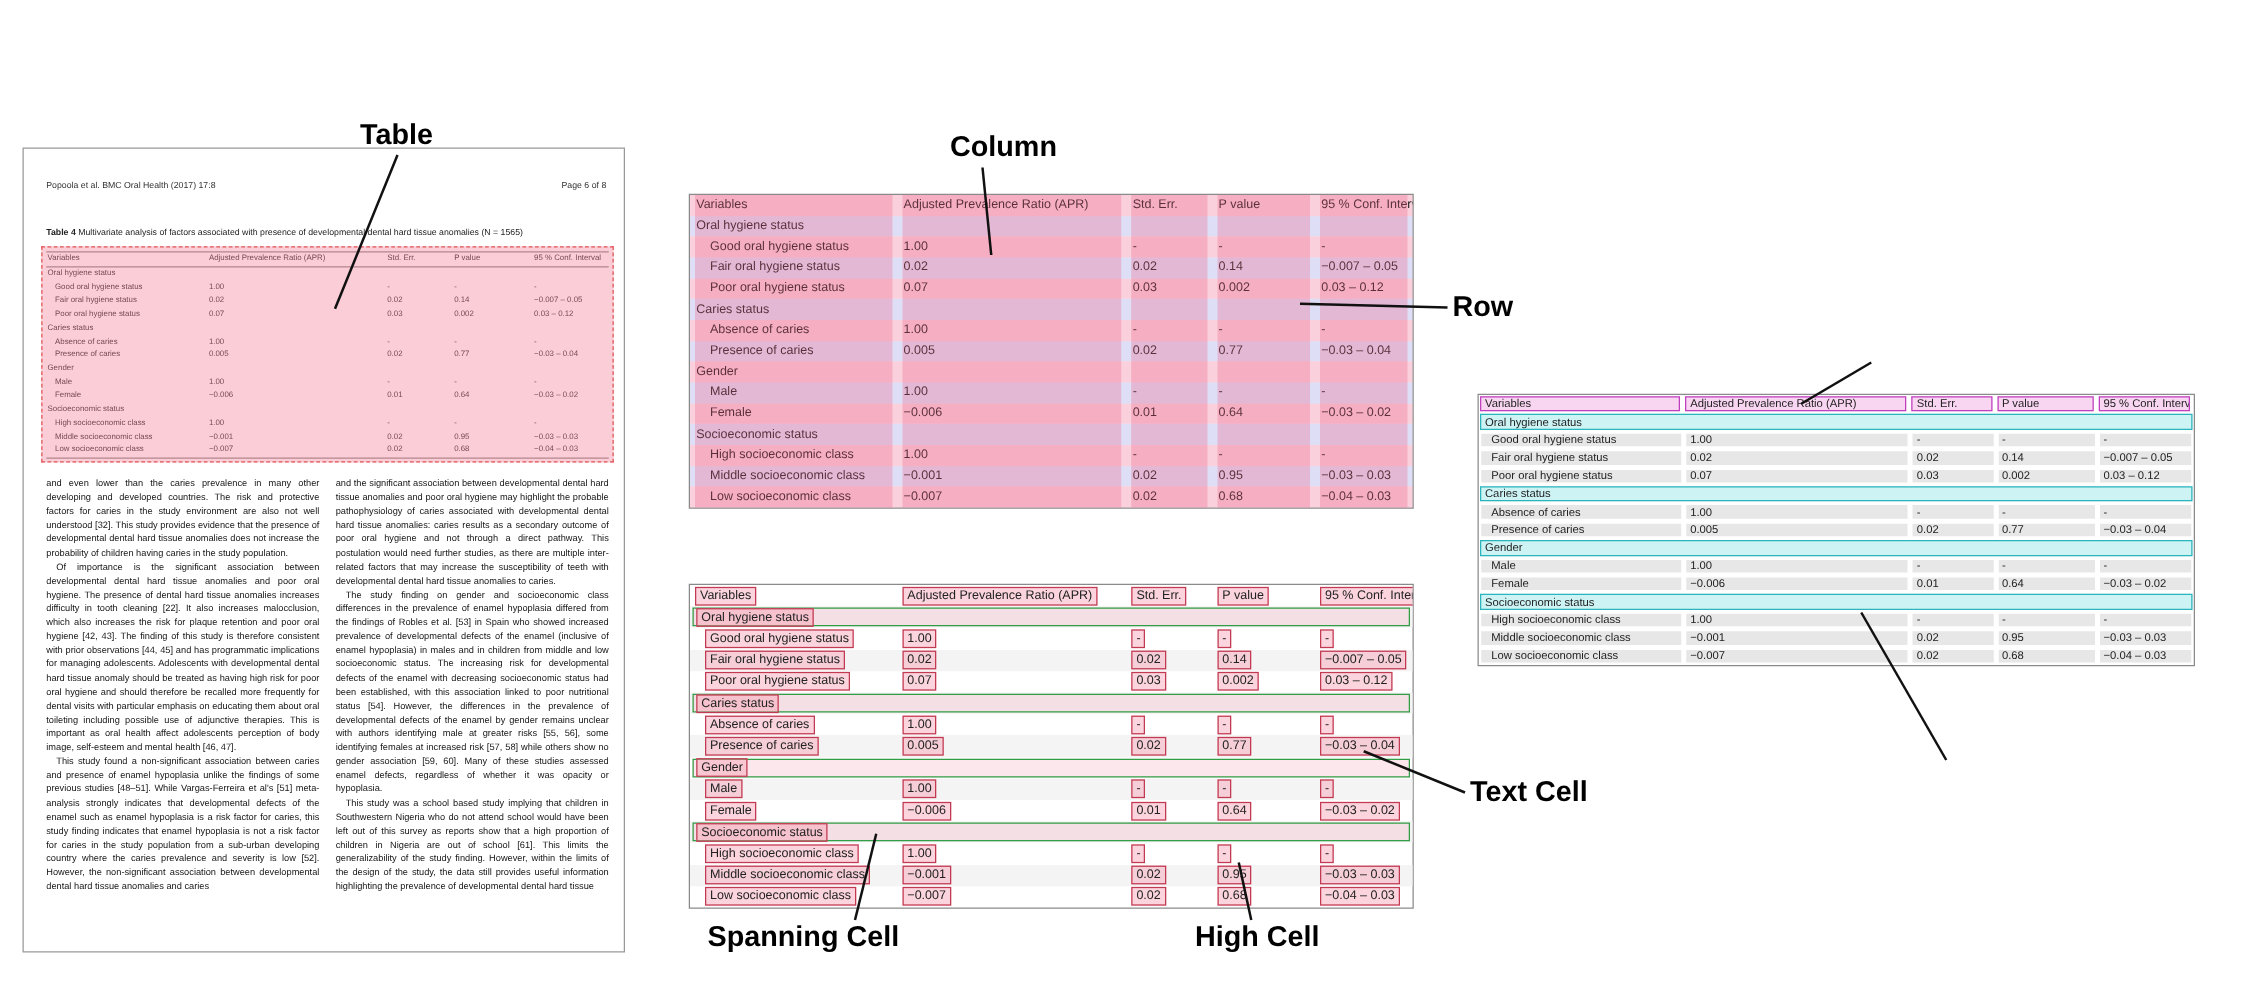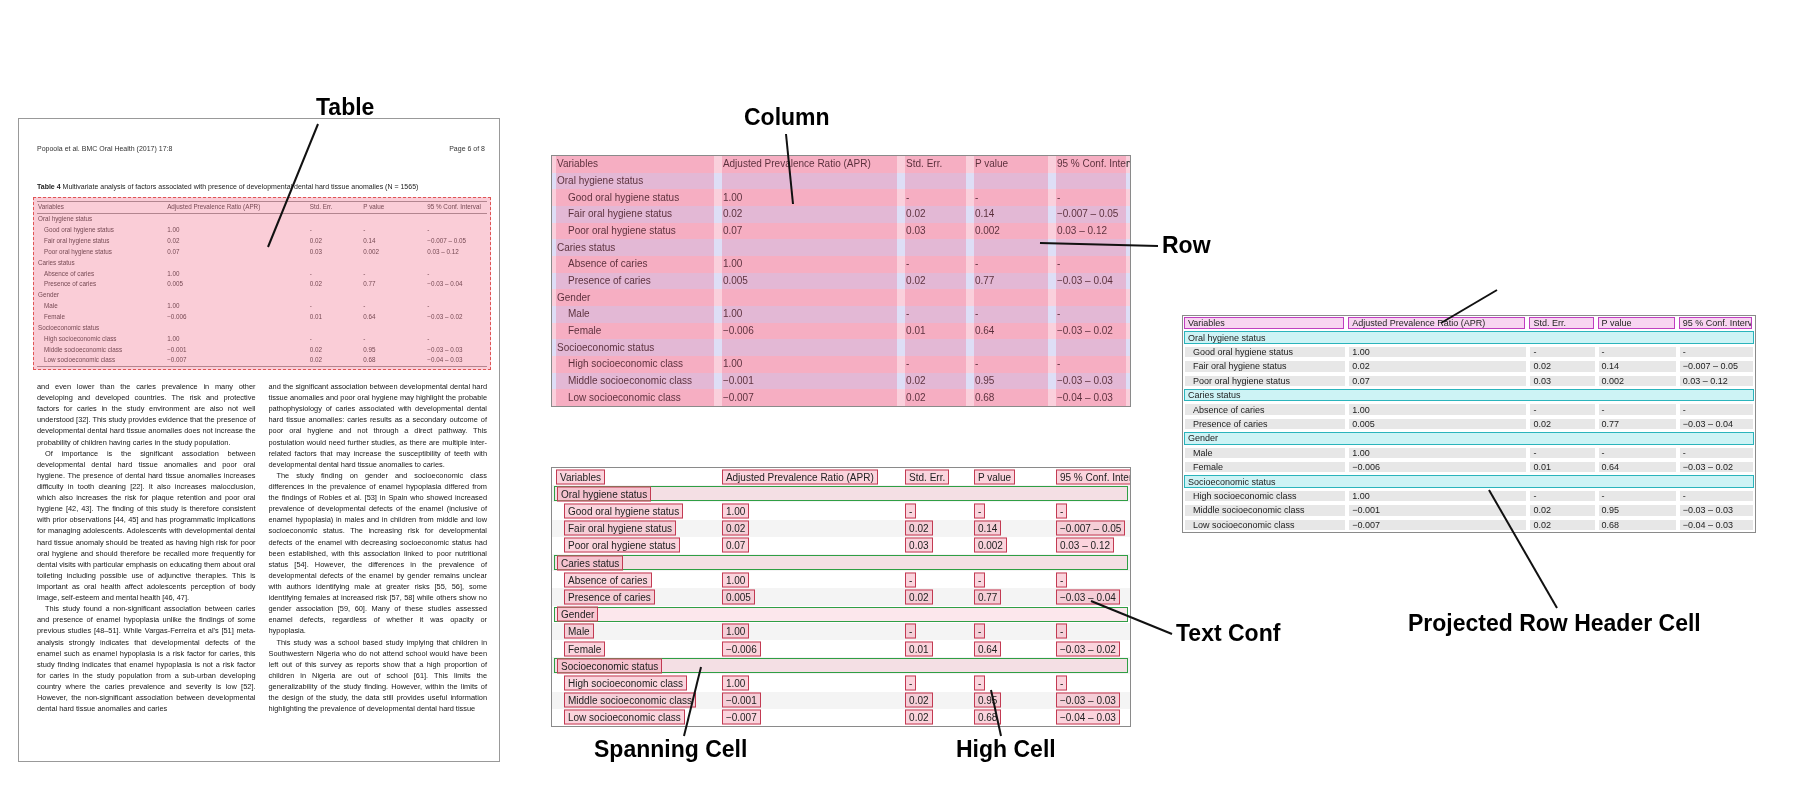--- a/index.html
+++ b/index.html
@@ -6,24 +6,24 @@
   html,body { background:#fff; }
   body { font-family:"Liberation Sans", sans-serif; }
   #canvas { position:relative; width:1800px; height:790px; background:#fff; overflow:hidden; }
 
   .panel-title { position:absolute; font-size:40px; font-weight:bold; color:#000; text-align:center; white-space:nowrap; }
   #title-detection  { left:60px;  top:24px; width:480px; }
   #title-structure  { left:550px; top:24px; width:580px; }
   #title-functional { left:1170px; top:24px; width:610px; }
 
   .callout { position:absolute; font-size:23px; font-weight:bold; color:#000; white-space:nowrap; }
-  #co-table     { left:288px;  top:94px;margin-left:28px; }
-  #co-column    { left:744px;  top:104px; }
+  #co-table     { left:288px;  top:94px; }
+  #co-column    { left:760px;  top:104px; }
   #co-row       { left:1162px; top:232px; }
-  #co-spanning  { left:594px;  top:736px; }
+  #co-spanning  { left:566px;  top:736px; }
   #co-textcell  { left:1176px; top:620px; }
   #co-gridcell  { left:956px;  top:736px; }
   #co-colheader { left:1428px; top:258px; }
   #co-projrow   { left:1408px; top:610px; }
 
   #leaders { position:absolute; left:0; top:0; z-index:40; pointer-events:none; }
   #leaders line { stroke:var(--line-color,#111); stroke-width:2; }
 
   
   .doc-page { position:absolute; left:18px; top:118px; width:482px; height:644px; border:1px solid #999; background:#fff; }
@@ -66,23 +66,22 @@
 </head>
 <body>
 
 <div id="canvas">
 
 
   <div class="callout" id="co-table">Table</div>
   <div class="callout" id="co-column">Column</div>
   <div class="callout" id="co-row">Row</div>
   <div class="callout" id="co-spanning">Spanning Cell</div>
-  <div class="callout" id="co-textcell">Text Conf</div>
+  <div class="callout" id="co-textcell">Text Cell</div>
   <div class="callout" id="co-gridcell">High Cell</div>
-  <div class="callout" id="co-projrow">Projected Row Header Cell</div>
 
   <div class="doc-page">
     <div class="doc-header">
       <span>Popoola et al. BMC Oral Health  (2017) 17:8</span>
       <span>Page 6 of 8</span>
     </div>
     <div class="doc-caption"><span class="cap-bold">Table 4</span><span> Multivariate analysis of factors associated with presence of developmental dental hard tissue anomalies (N = 1565)</span></div>
     <div class="datatable" id="table-doc">
         <div class="trow trow-header">
           <span class="ttext" style="left: 1px;">Variables</span>

